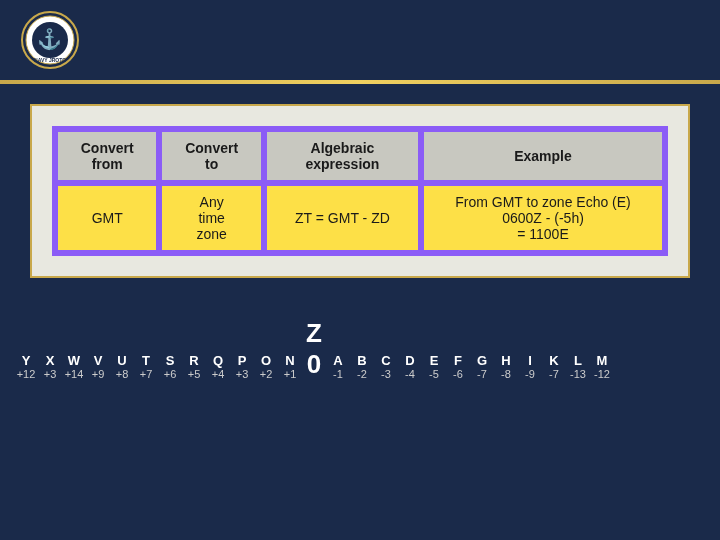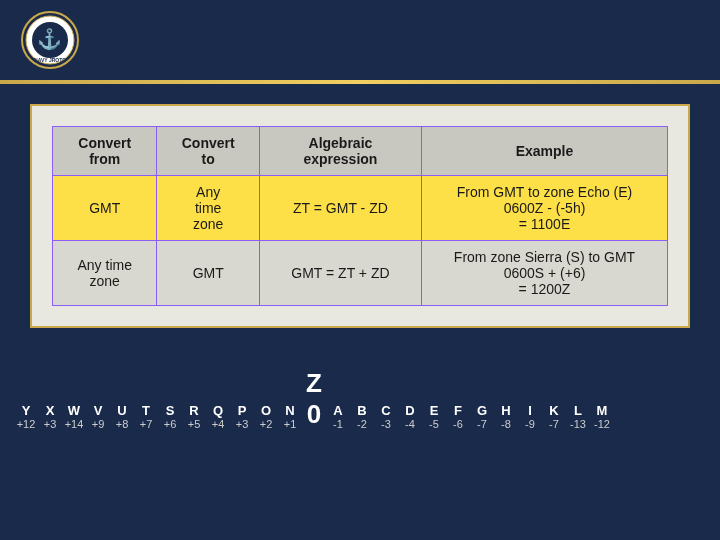--- a/index.html
+++ b/index.html
@@ -57,21 +57,21 @@
 
     
     .conversion-table {
       width: 100%;
       border-collapse: collapse;
       background-color: #e8e8e0;
     }
 
     .conversion-table th,
     .conversion-table td {
-      border: 1px solid #8b5cf6;
+      border: 6px solid #8b5cf6;
       padding: 8px 12px;
       text-align: center;
       font-size: 14px;
       color: #1a1a1a;
     }
 
     .conversion-table thead tr th {
       background-color: #c8c8c0;
       font-weight: bold;
       font-size: 14px;
@@ -163,30 +163,20 @@
         <tr>
           <td>GMT</td>
           <td>Any<br>time<br>zone</td>
           <td>ZT = GMT - ZD</td>
           <td>
             From GMT to zone Echo (E)<br>
             0600Z - (-5h)<br>
             = 1<span class="bold-text">100</span>E
           </td>
         </tr>
-        <tr>
-          <td>Any time<br>zone</td>
-          <td>GMT</td>
-          <td>GMT = ZT + ZD</td>
-          <td>
-            From zone Sierra (S) to GMT<br>
-            0600S + (+6)<br>
-            = 1200Z
-          </td>
-        </tr>
       </tbody>
     </table>
   </div>
 </div>
 
 <div class="tz-container" id="tz-bar">
 <div class="tz-item">
       <div class="letter">Y</div>
       <div class="number">+12</div>
     </div>

